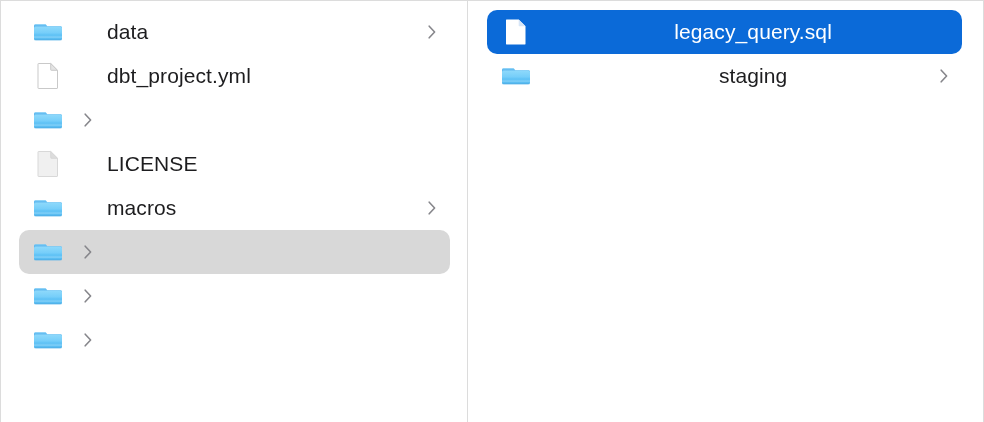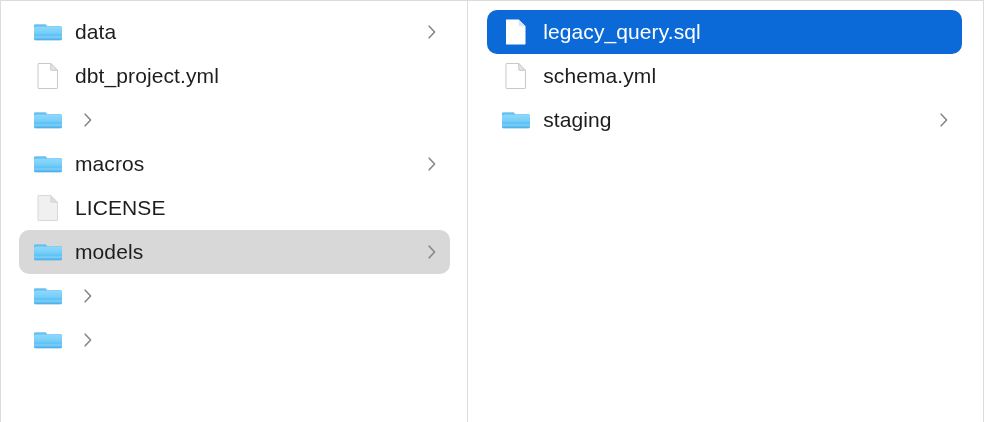--- a/index.html
+++ b/index.html
@@ -35,20 +35,21 @@
     height: 100%;
     padding-top: 9px;
     overflow: hidden;
   }
   .column-left {
     width: 490px;
     border-right: 1px solid #dcdcdc;
   }
   .column-right {
     width: 540px;
+    text-align: center;
   }
 
   .row {
     position: relative;
     box-sizing: border-box;
     height: 44px;
     margin: 0 17px 0 18px;
     border-radius: 10px;
     display: flex;
     align-items: center;
@@ -83,20 +84,21 @@
   
   .label {
     font-size: 21px;
     line-height: 26px;
     letter-spacing: 0.1px;
     color: #1d1d1f;
     white-space: nowrap;
     overflow: hidden;
     text-overflow: ellipsis;
     flex: 1 1 auto;
+    margin-left: 32px;
   }
   .row.selected-blue .label { color: #ffffff; }
 
   
   .chevron {
     flex: 0 0 auto;
     width: 11px;
     height: 18px;
     margin-left: 8px;
     display: block;
@@ -175,59 +177,59 @@
         </span>
         <span class="chevron">
           <svg width="11" height="18" viewBox="0 0 11 18" xmlns="http://www.w3.org/2000/svg">
     <path d="M2.2 3.2L7.6 9l-5.4 5.8" fill="none" stroke-width="1.6" stroke-linecap="round" stroke-linejoin="round"></path>
           </svg>
         </span>
       </div>
       <div class="row">
         <span class="icon">
   <svg viewBox="0 0 30 30" xmlns="http://www.w3.org/2000/svg">
-    <defs>
-      <linearGradient id="fTab" x1="0" y1="0" x2="0" y2="1">
-        <stop offset="0" stop-color="#6fc6f5"></stop>
-                <stop offset="1" stop-color="#4fa9e8"></stop>
-      </linearGradient>
-      <linearGradient id="fBody" x1="0" y1="0" x2="0" y2="1">
-        <stop offset="0" stop-color="#8ed9fb"></stop>
-                <stop offset="0.5" stop-color="#74cdf9"></stop>
-        <stop offset="0.52" stop-color="#66c6f7"></stop>
-                <stop offset="1" stop-color="#57baf0"></stop>
-      </linearGradient>
-    </defs>
-    <path d="M2.5 7.2h10.2l1.6 2.0h13.2c0.9 0 1.5 0.6 1.5 1.4v1.0H1V8.6c0-0.8 0.6-1.4 1.5-1.4z" fill="url(#fTab)"></path>
-    <rect x="1" y="9.6" width="28" height="13.6" rx="1.6" fill="url(#fBody)"></rect>
-    <rect x="1" y="19.6" width="28" height="0.9" fill="#9ddcfb" opacity="0.85"></rect>
-    <rect x="1" y="22.3" width="28" height="0.9" rx="0.4" fill="#4aa8df" opacity="0.6"></rect>
-  </svg>
-        </span>
-        <span class="label">macros</span>
-        <span class="chevron">
-          <svg width="11" height="18" viewBox="0 0 11 18" xmlns="http://www.w3.org/2000/svg">
-    <path d="M2.2 3.2L7.6 9l-5.4 5.8" fill="none" stroke-width="1.6" stroke-linecap="round" stroke-linejoin="round"></path>
-          </svg>
-        </span>
-      </div>
-      <div class="row">
-        <span class="icon">
-  <svg viewBox="0 0 30 30" xmlns="http://www.w3.org/2000/svg">
     <path d="M5.5 2.5h12.2L24.5 9.3V27c0 0.3-0.2 0.5-0.5 0.5H5.5c-0.3 0-0.5-0.2-0.5-0.5V3c0-0.3 0.2-0.5 0.5-0.5z" fill="#f0f0f0" stroke="#d8d8d8" stroke-width="1"></path>
     <path d="M17.7 2.5L24.5 9.3h-6.3c-0.3 0-0.5-0.2-0.5-0.5V2.5z" fill="#dcdcdc" stroke="#d8d8d8" stroke-width="1"></path>
   </svg>
         </span>
         <span class="label">LICENSE</span>
         <span class="chevron hidden">
           <svg width="11" height="18" viewBox="0 0 11 18" xmlns="http://www.w3.org/2000/svg">
     <path d="M2.2 3.2L7.6 9l-5.4 5.8" fill="none" stroke-width="1.6" stroke-linecap="round" stroke-linejoin="round"></path>
           </svg>
         </span>
       </div>
+      <div class="row">
+        <span class="icon">
+  <svg viewBox="0 0 30 30" xmlns="http://www.w3.org/2000/svg">
+    <defs>
+      <linearGradient id="fTab" x1="0" y1="0" x2="0" y2="1">
+        <stop offset="0" stop-color="#6fc6f5"></stop>
+                <stop offset="1" stop-color="#4fa9e8"></stop>
+      </linearGradient>
+      <linearGradient id="fBody" x1="0" y1="0" x2="0" y2="1">
+        <stop offset="0" stop-color="#8ed9fb"></stop>
+                <stop offset="0.5" stop-color="#74cdf9"></stop>
+        <stop offset="0.52" stop-color="#66c6f7"></stop>
+                <stop offset="1" stop-color="#57baf0"></stop>
+      </linearGradient>
+    </defs>
+    <path d="M2.5 7.2h10.2l1.6 2.0h13.2c0.9 0 1.5 0.6 1.5 1.4v1.0H1V8.6c0-0.8 0.6-1.4 1.5-1.4z" fill="url(#fTab)"></path>
+    <rect x="1" y="9.6" width="28" height="13.6" rx="1.6" fill="url(#fBody)"></rect>
+    <rect x="1" y="19.6" width="28" height="0.9" fill="#9ddcfb" opacity="0.85"></rect>
+    <rect x="1" y="22.3" width="28" height="0.9" rx="0.4" fill="#4aa8df" opacity="0.6"></rect>
+  </svg>
+        </span>
+        <span class="label">macros</span>
+        <span class="chevron">
+          <svg width="11" height="18" viewBox="0 0 11 18" xmlns="http://www.w3.org/2000/svg">
+    <path d="M2.2 3.2L7.6 9l-5.4 5.8" fill="none" stroke-width="1.6" stroke-linecap="round" stroke-linejoin="round"></path>
+          </svg>
+        </span>
+      </div>
       <div class="row selected-gray">
         <span class="icon">
   <svg viewBox="0 0 30 30" xmlns="http://www.w3.org/2000/svg">
     <defs>
       <linearGradient id="fTab" x1="0" y1="0" x2="0" y2="1">
         <stop offset="0" stop-color="#6fc6f5"></stop>
                 <stop offset="1" stop-color="#4fa9e8"></stop>
       </linearGradient>
       <linearGradient id="fBody" x1="0" y1="0" x2="0" y2="1">
         <stop offset="0" stop-color="#8ed9fb"></stop>
@@ -235,21 +237,20 @@
         <stop offset="0.52" stop-color="#66c6f7"></stop>
                 <stop offset="1" stop-color="#57baf0"></stop>
       </linearGradient>
     </defs>
     <path d="M2.5 7.2h10.2l1.6 2.0h13.2c0.9 0 1.5 0.6 1.5 1.4v1.0H1V8.6c0-0.8 0.6-1.4 1.5-1.4z" fill="url(#fTab)"></path>
     <rect x="1" y="9.6" width="28" height="13.6" rx="1.6" fill="url(#fBody)"></rect>
     <rect x="1" y="19.6" width="28" height="0.9" fill="#9ddcfb" opacity="0.85"></rect>
     <rect x="1" y="22.3" width="28" height="0.9" rx="0.4" fill="#4aa8df" opacity="0.6"></rect>
   </svg>
         </span>
-        <span class="label">models</span>
         <span class="chevron">
           <svg width="11" height="18" viewBox="0 0 11 18" xmlns="http://www.w3.org/2000/svg">
     <path d="M2.2 3.2L7.6 9l-5.4 5.8" fill="none" stroke-width="1.6" stroke-linecap="round" stroke-linejoin="round"></path>
           </svg>
         </span>
       </div>
       <div class="row">
         <span class="icon">
   <svg viewBox="0 0 30 30" xmlns="http://www.w3.org/2000/svg">
     <defs>
@@ -315,34 +316,20 @@
         <span class="label">legacy_query.sql</span>
         <span class="chevron hidden">
           <svg width="11" height="18" viewBox="0 0 11 18" xmlns="http://www.w3.org/2000/svg">
     <path d="M2.2 3.2L7.6 9l-5.4 5.8" fill="none" stroke-width="1.6" stroke-linecap="round" stroke-linejoin="round"></path>
           </svg>
         </span>
       </div>
       <div class="row">
         <span class="icon">
   <svg viewBox="0 0 30 30" xmlns="http://www.w3.org/2000/svg">
-    <path d="M5.5 2.5h12.2L24.5 9.3V27c0 0.3-0.2 0.5-0.5 0.5H5.5c-0.3 0-0.5-0.2-0.5-0.5V3c0-0.3 0.2-0.5 0.5-0.5z" fill="#ffffff" stroke="#c9c9c9" stroke-width="1"></path>
-    <path d="M17.7 2.5L24.5 9.3h-6.3c-0.3 0-0.5-0.2-0.5-0.5V2.5z" fill="#e4e4e4" stroke="#c9c9c9" stroke-width="1"></path>
-  </svg>
-        </span>
-        <span class="label">schema.yml</span>
-        <span class="chevron hidden">
-          <svg width="11" height="18" viewBox="0 0 11 18" xmlns="http://www.w3.org/2000/svg">
-    <path d="M2.2 3.2L7.6 9l-5.4 5.8" fill="none" stroke-width="1.6" stroke-linecap="round" stroke-linejoin="round"></path>
-          </svg>
-        </span>
-      </div>
-      <div class="row">
-        <span class="icon">
-  <svg viewBox="0 0 30 30" xmlns="http://www.w3.org/2000/svg">
     <defs>
       <linearGradient id="fTab" x1="0" y1="0" x2="0" y2="1">
         <stop offset="0" stop-color="#6fc6f5"></stop>
                 <stop offset="1" stop-color="#4fa9e8"></stop>
       </linearGradient>
       <linearGradient id="fBody" x1="0" y1="0" x2="0" y2="1">
         <stop offset="0" stop-color="#8ed9fb"></stop>
                 <stop offset="0.5" stop-color="#74cdf9"></stop>
         <stop offset="0.52" stop-color="#66c6f7"></stop>
                 <stop offset="1" stop-color="#57baf0"></stop>

